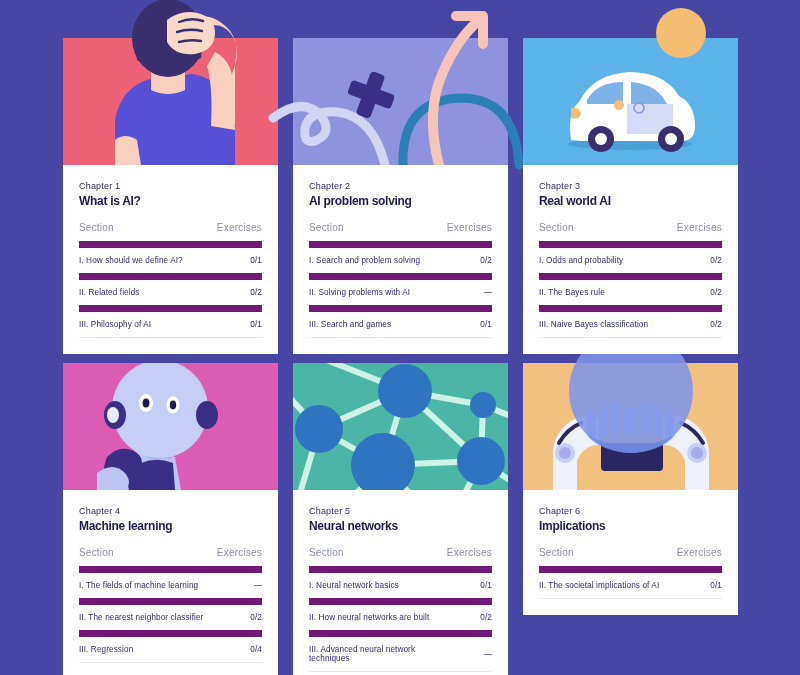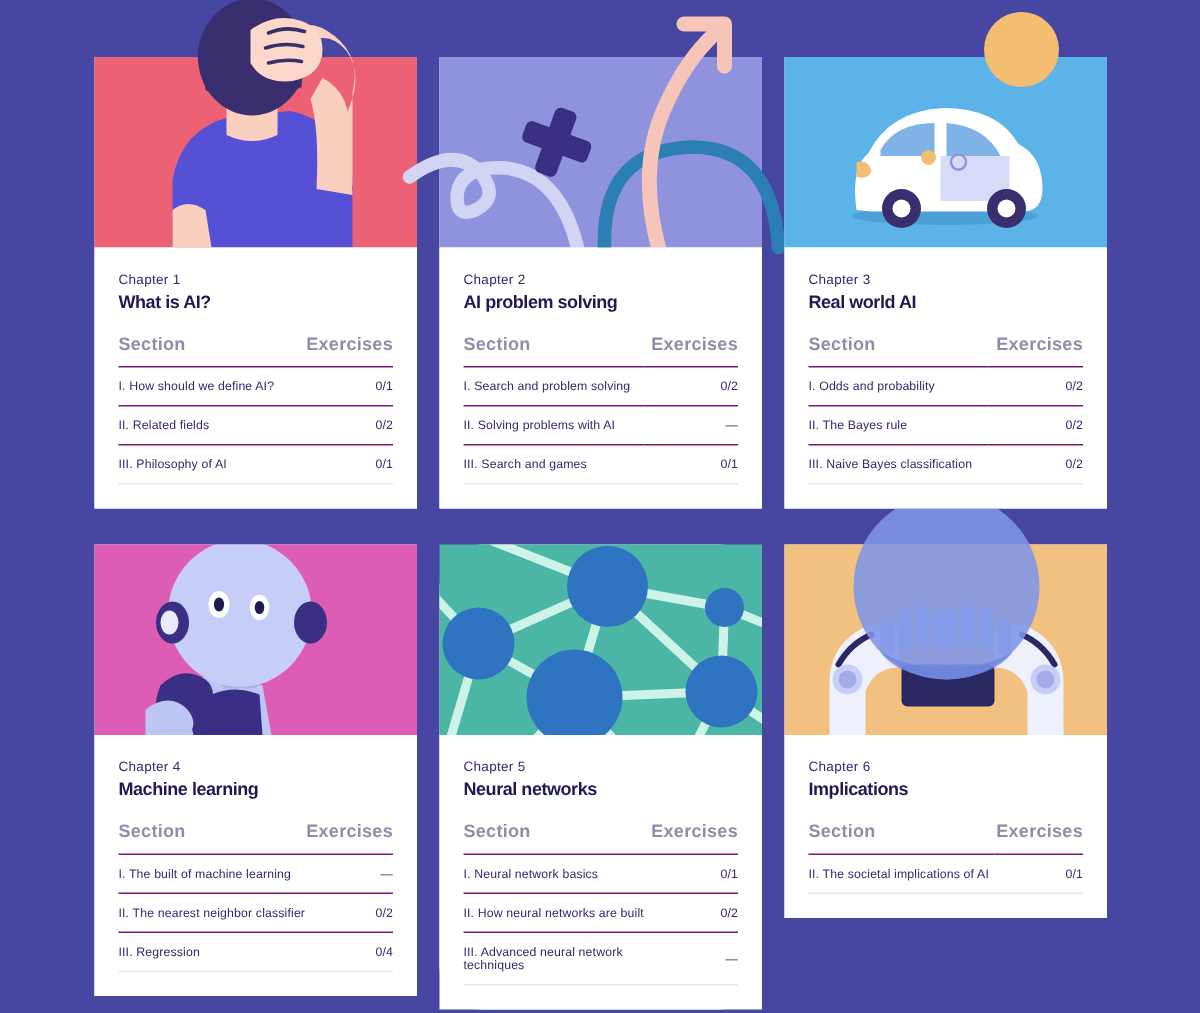--- a/index.html
+++ b/index.html
@@ -67,37 +67,37 @@
     color: #1e1b52;
     margin: 0 0 14px 0;
     letter-spacing: -0.3px;
     line-height: 1.1;
   }
   .sections-table {
     width: 100%;
     border-collapse: collapse;
   }
   .sections-table th {
-    font-size: 12px;
-    font-weight: 700;
+    font-size: 10px;
+    font-weight: 400;
     color: #8e8ea8;
     text-align: left;
     padding: 0 0 8px 0;
     letter-spacing: 0.2px;
     margin-top: 9px;
   }
   .sections-table th.right,
   .sections-table td.right {
     text-align: right;
   }
   .sections-table td {
     font-size: 8.2px;
     color: #2d2a6e;
     padding: 8px 0 8px 0;
-    border-top: 1px solid #701a75;
+    border-top: 7px solid #701a75;
     letter-spacing: 0.1px;
   }
   .sections-table tr.last-spacer td {
     padding: 0;
     height: 6px;
     border-top: 1px solid #e6e6ef;
   }
 </style>
 </head>
 <body>
@@ -310,21 +310,21 @@
       <div class="chapter-title">Machine learning</div>
       <table class="sections-table">
         <thead>
           <tr>
             <th>Section</th>
             <th class="right">Exercises</th>
           </tr>
         </thead>
         <tbody>
           <tr>
-            <td>I. The built of machine learning</td>
+            <td>I. The fields of machine learning</td>
             <td class="right">—</td>
           </tr>
           <tr>
             <td>II. The nearest neighbor classifier</td>
             <td class="right">0/2</td>
           </tr>
           <tr>
             <td>III. Regression</td>
             <td class="right">0/4</td>
           </tr>

